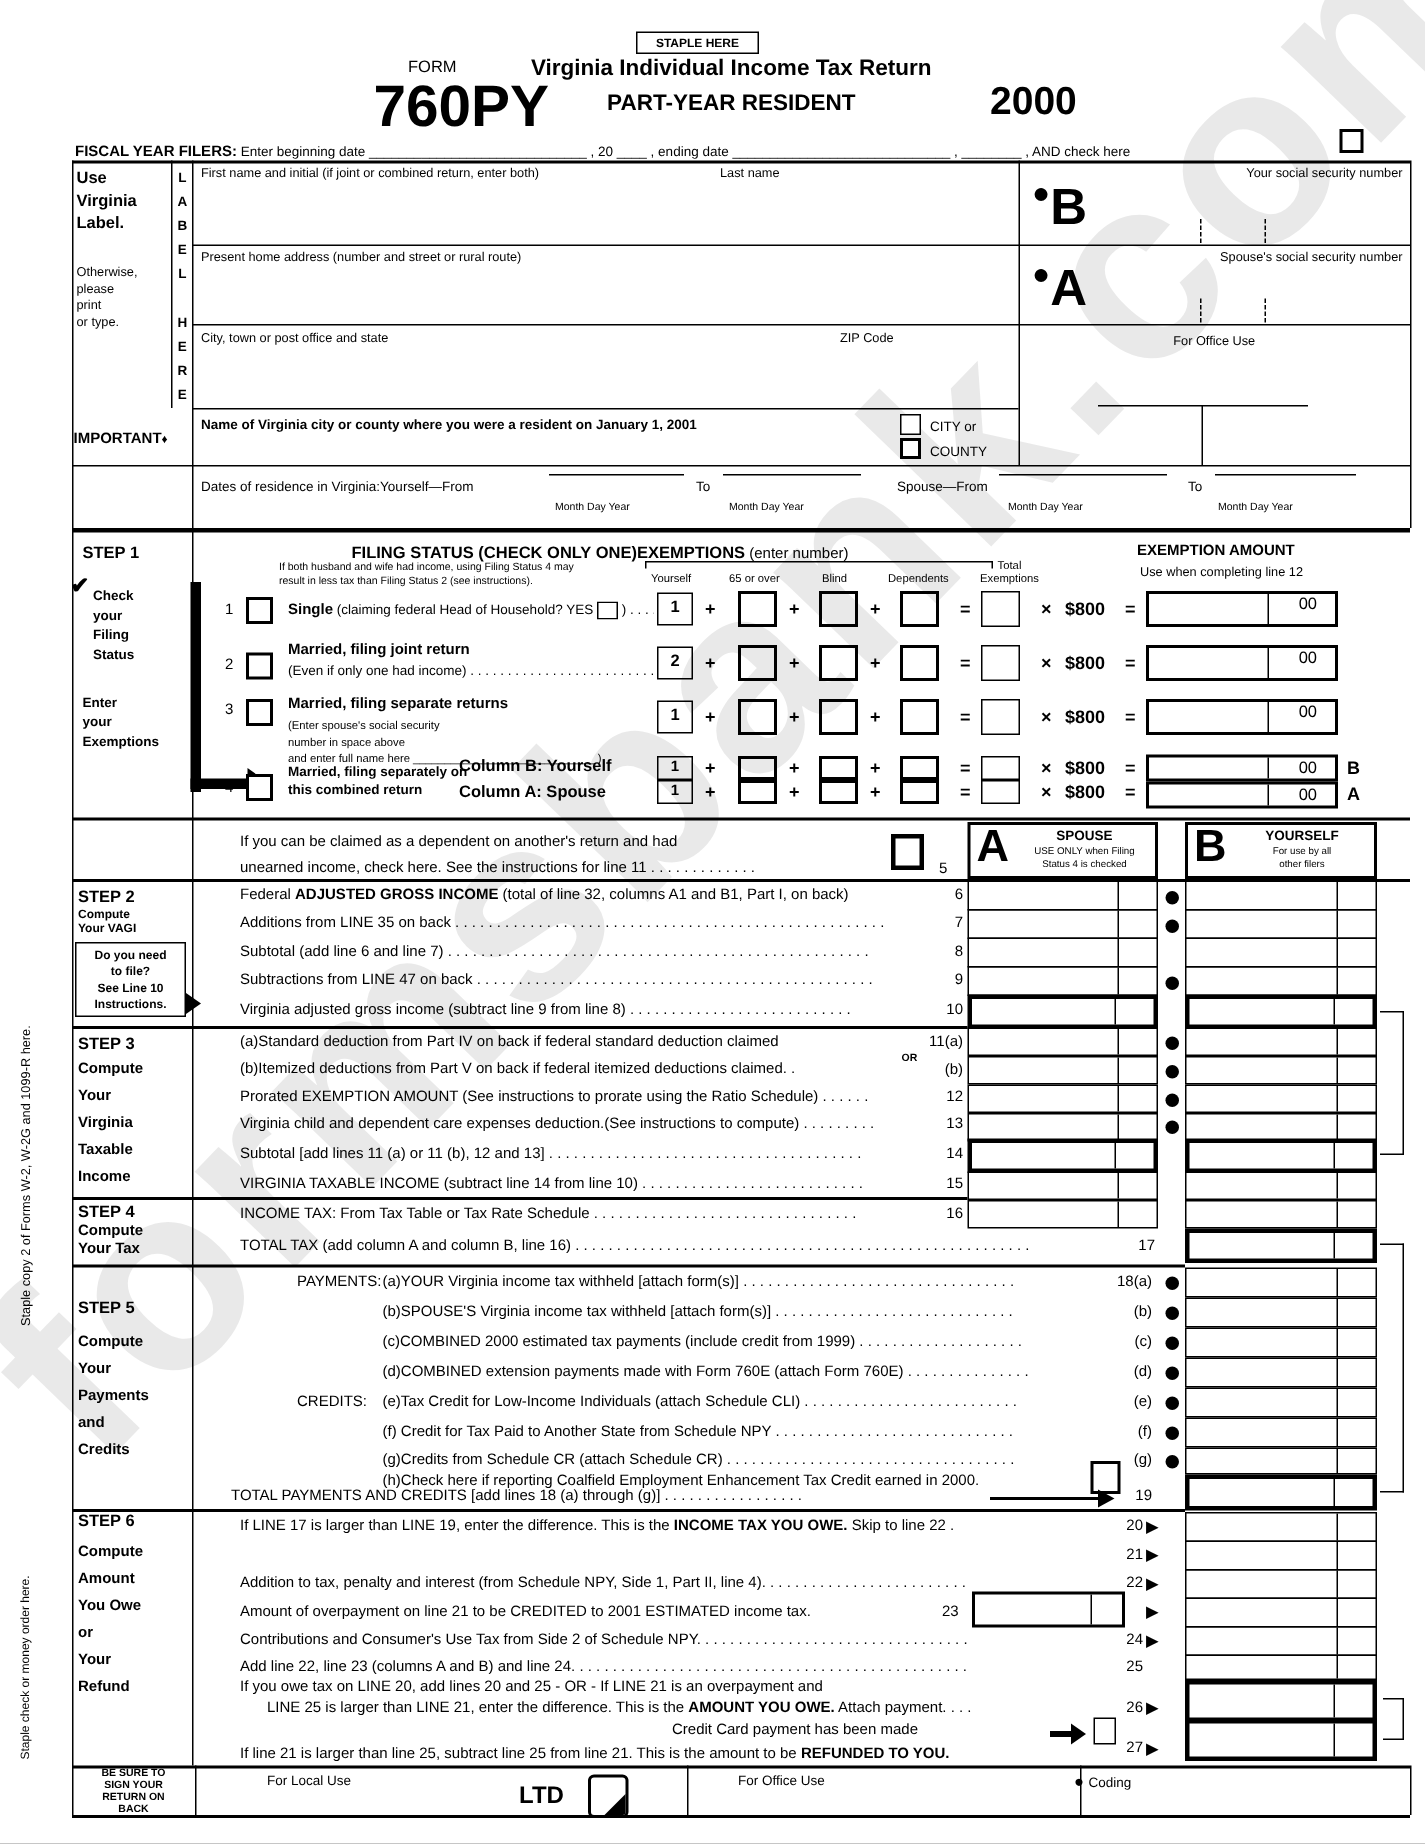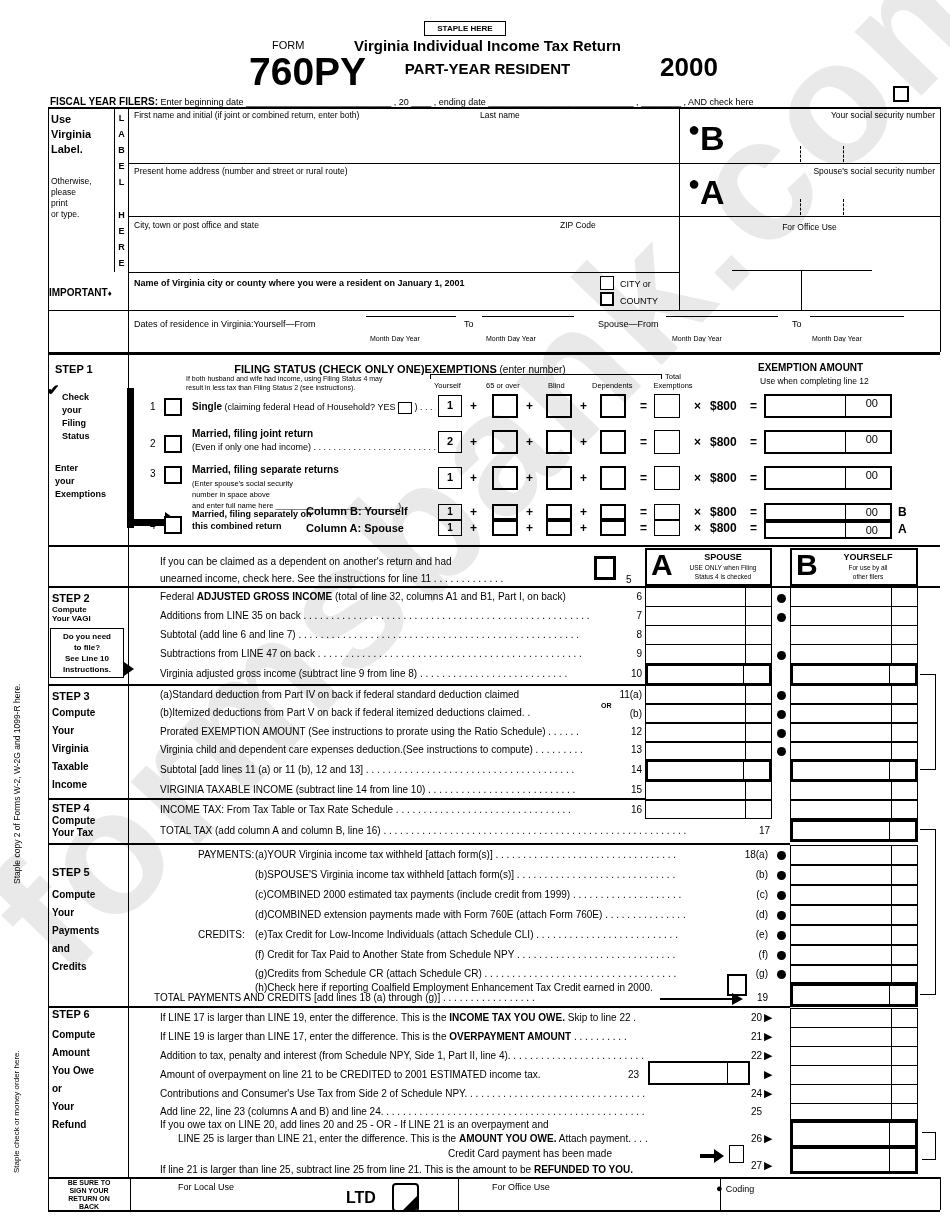--- a/index.html
+++ b/index.html
@@ -508,21 +508,20 @@
 Your
 Refund</div>
 
 <div class="x t10 nw" style="left:160px;top:1012px;width:582px"><span>If LINE 17 is larger than LINE 19, enter the difference. This is the </span><span class="b">INCOME TAX YOU OWE.</span><span> Skip to line 22 .</span></div>
 <div class="x t10 ra" style="left:740px;top:1012px;width:22px">20</div>
 <div class="arr" style="left:764px;top:1011px">▶</div>
 <div class="cell" style="left:790px;top:1008px;width:128px;height:20px">
       <div class="cl"></div>
     </div>
 
-<div class="x t10 nw" style="left:160px;top:1031px;width:582px"><span>If LINE 19 is larger than LINE 17, enter the difference. This is the </span><span class="b">OVERPAYMENT AMOUNT</span><span>  . . . . . . . . . .</span></div>
 <div class="x t10 ra" style="left:740px;top:1031px;width:22px">21</div>
 <div class="arr" style="left:764px;top:1030px">▶</div>
 <div class="cell" style="left:790px;top:1027px;width:128px;height:20px">
       <div class="cl"></div>
     </div>
 
 <div class="x t10 nw" style="left:160px;top:1050px;width:582px">Addition to tax, penalty and interest (from Schedule NPY, Side 1, Part II, line 4). . . . . . . . . . . . . . . . . . . . . . . . .</div>
 <div class="x t10 ra" style="left:740px;top:1050px;width:22px">22</div>
 <div class="arr" style="left:764px;top:1049px">▶</div>
 <div class="cell" style="left:790px;top:1046px;width:128px;height:20px">

